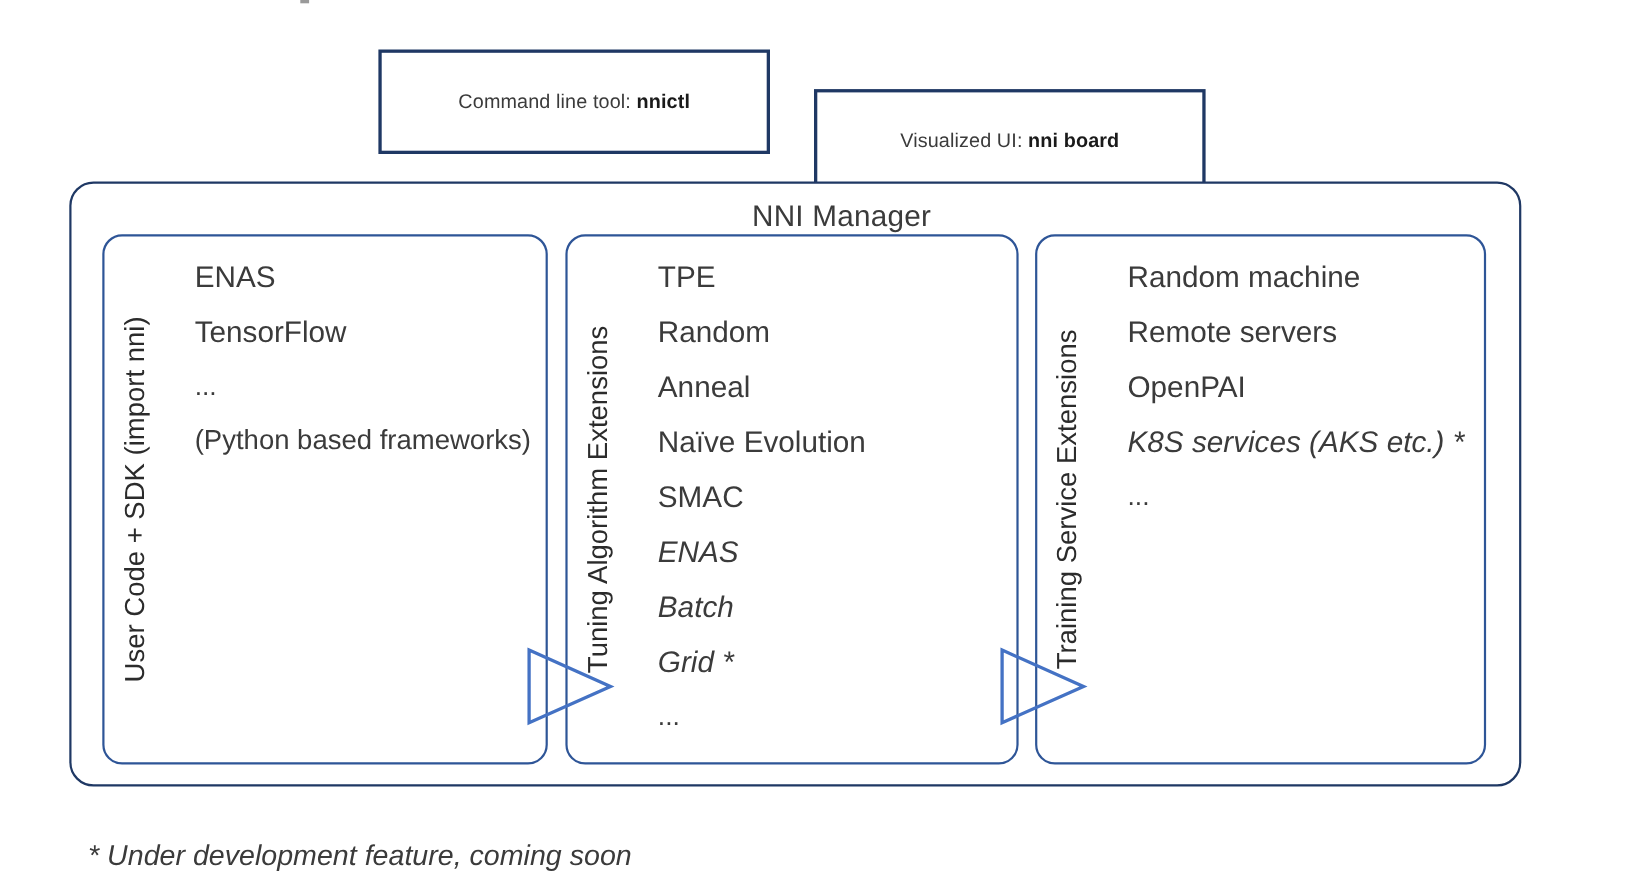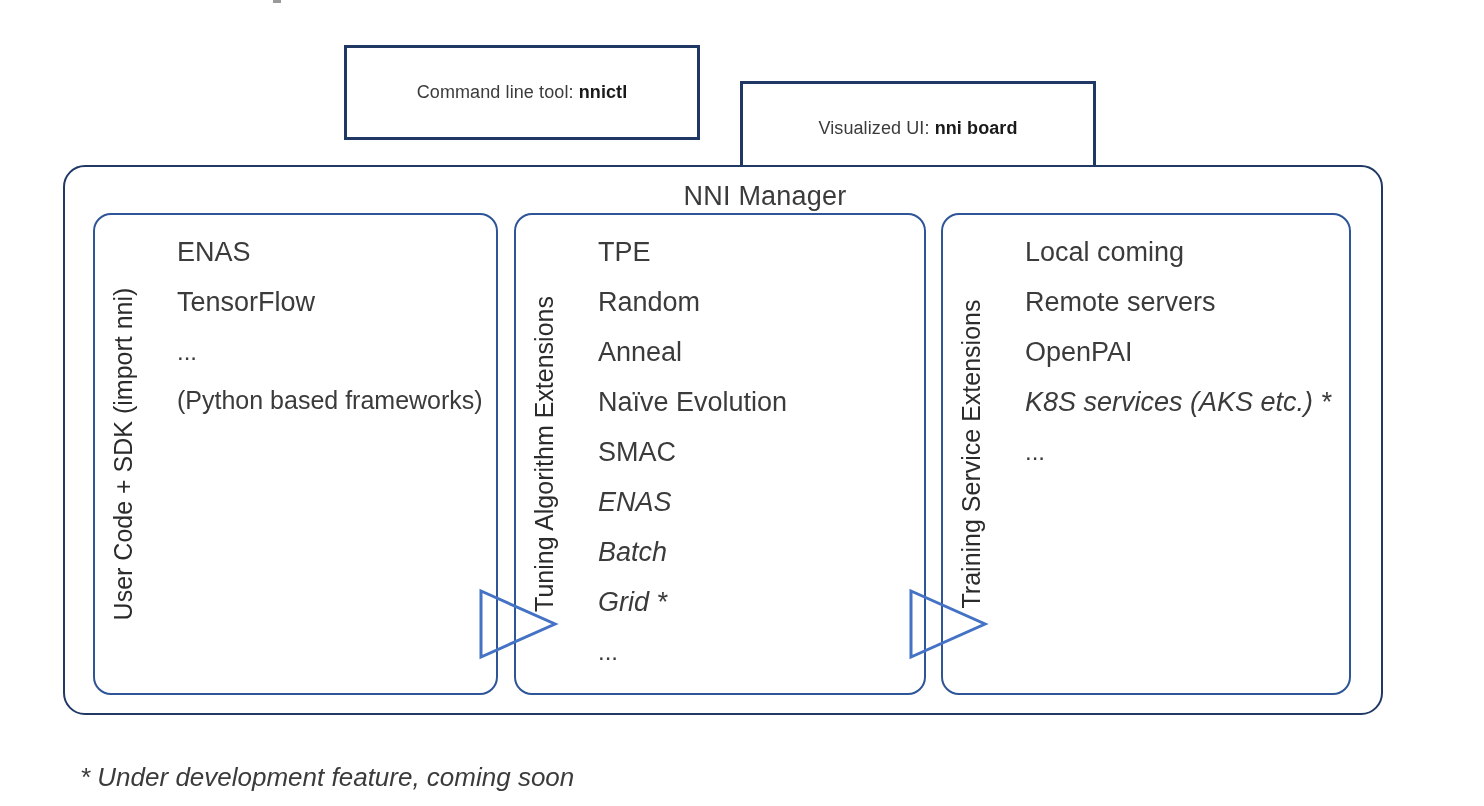--- a/index.html
+++ b/index.html
@@ -201,21 +201,21 @@
       <div class="li italic">Grid *</div>
       <div class="li ellipsis">...</div>
     </div>
   </div>
 
   <div class="panel" id="panel-training">
     <div class="panel-vlabel">
       <div class="vlabel-rot">Training Service Extensions</div>
     </div>
     <div class="panel-list">
-      <div class="li">Local coming</div>
+      <div class="li">Random machine</div>
       <div class="li">Remote servers</div>
       <div class="li">OpenPAI</div>
       <div class="li italic">K8S services (AKS etc.) *</div>
       <div class="li ellipsis">...</div>
     </div>
   </div>
 
   <svg class="arrow" style="left:477px; top:587px;" viewBox="0 0 82 74">
     <polygon points="4,4 78,37 4,70" fill="none" stroke="#4472C4" stroke-width="3"></polygon>
   </svg>

